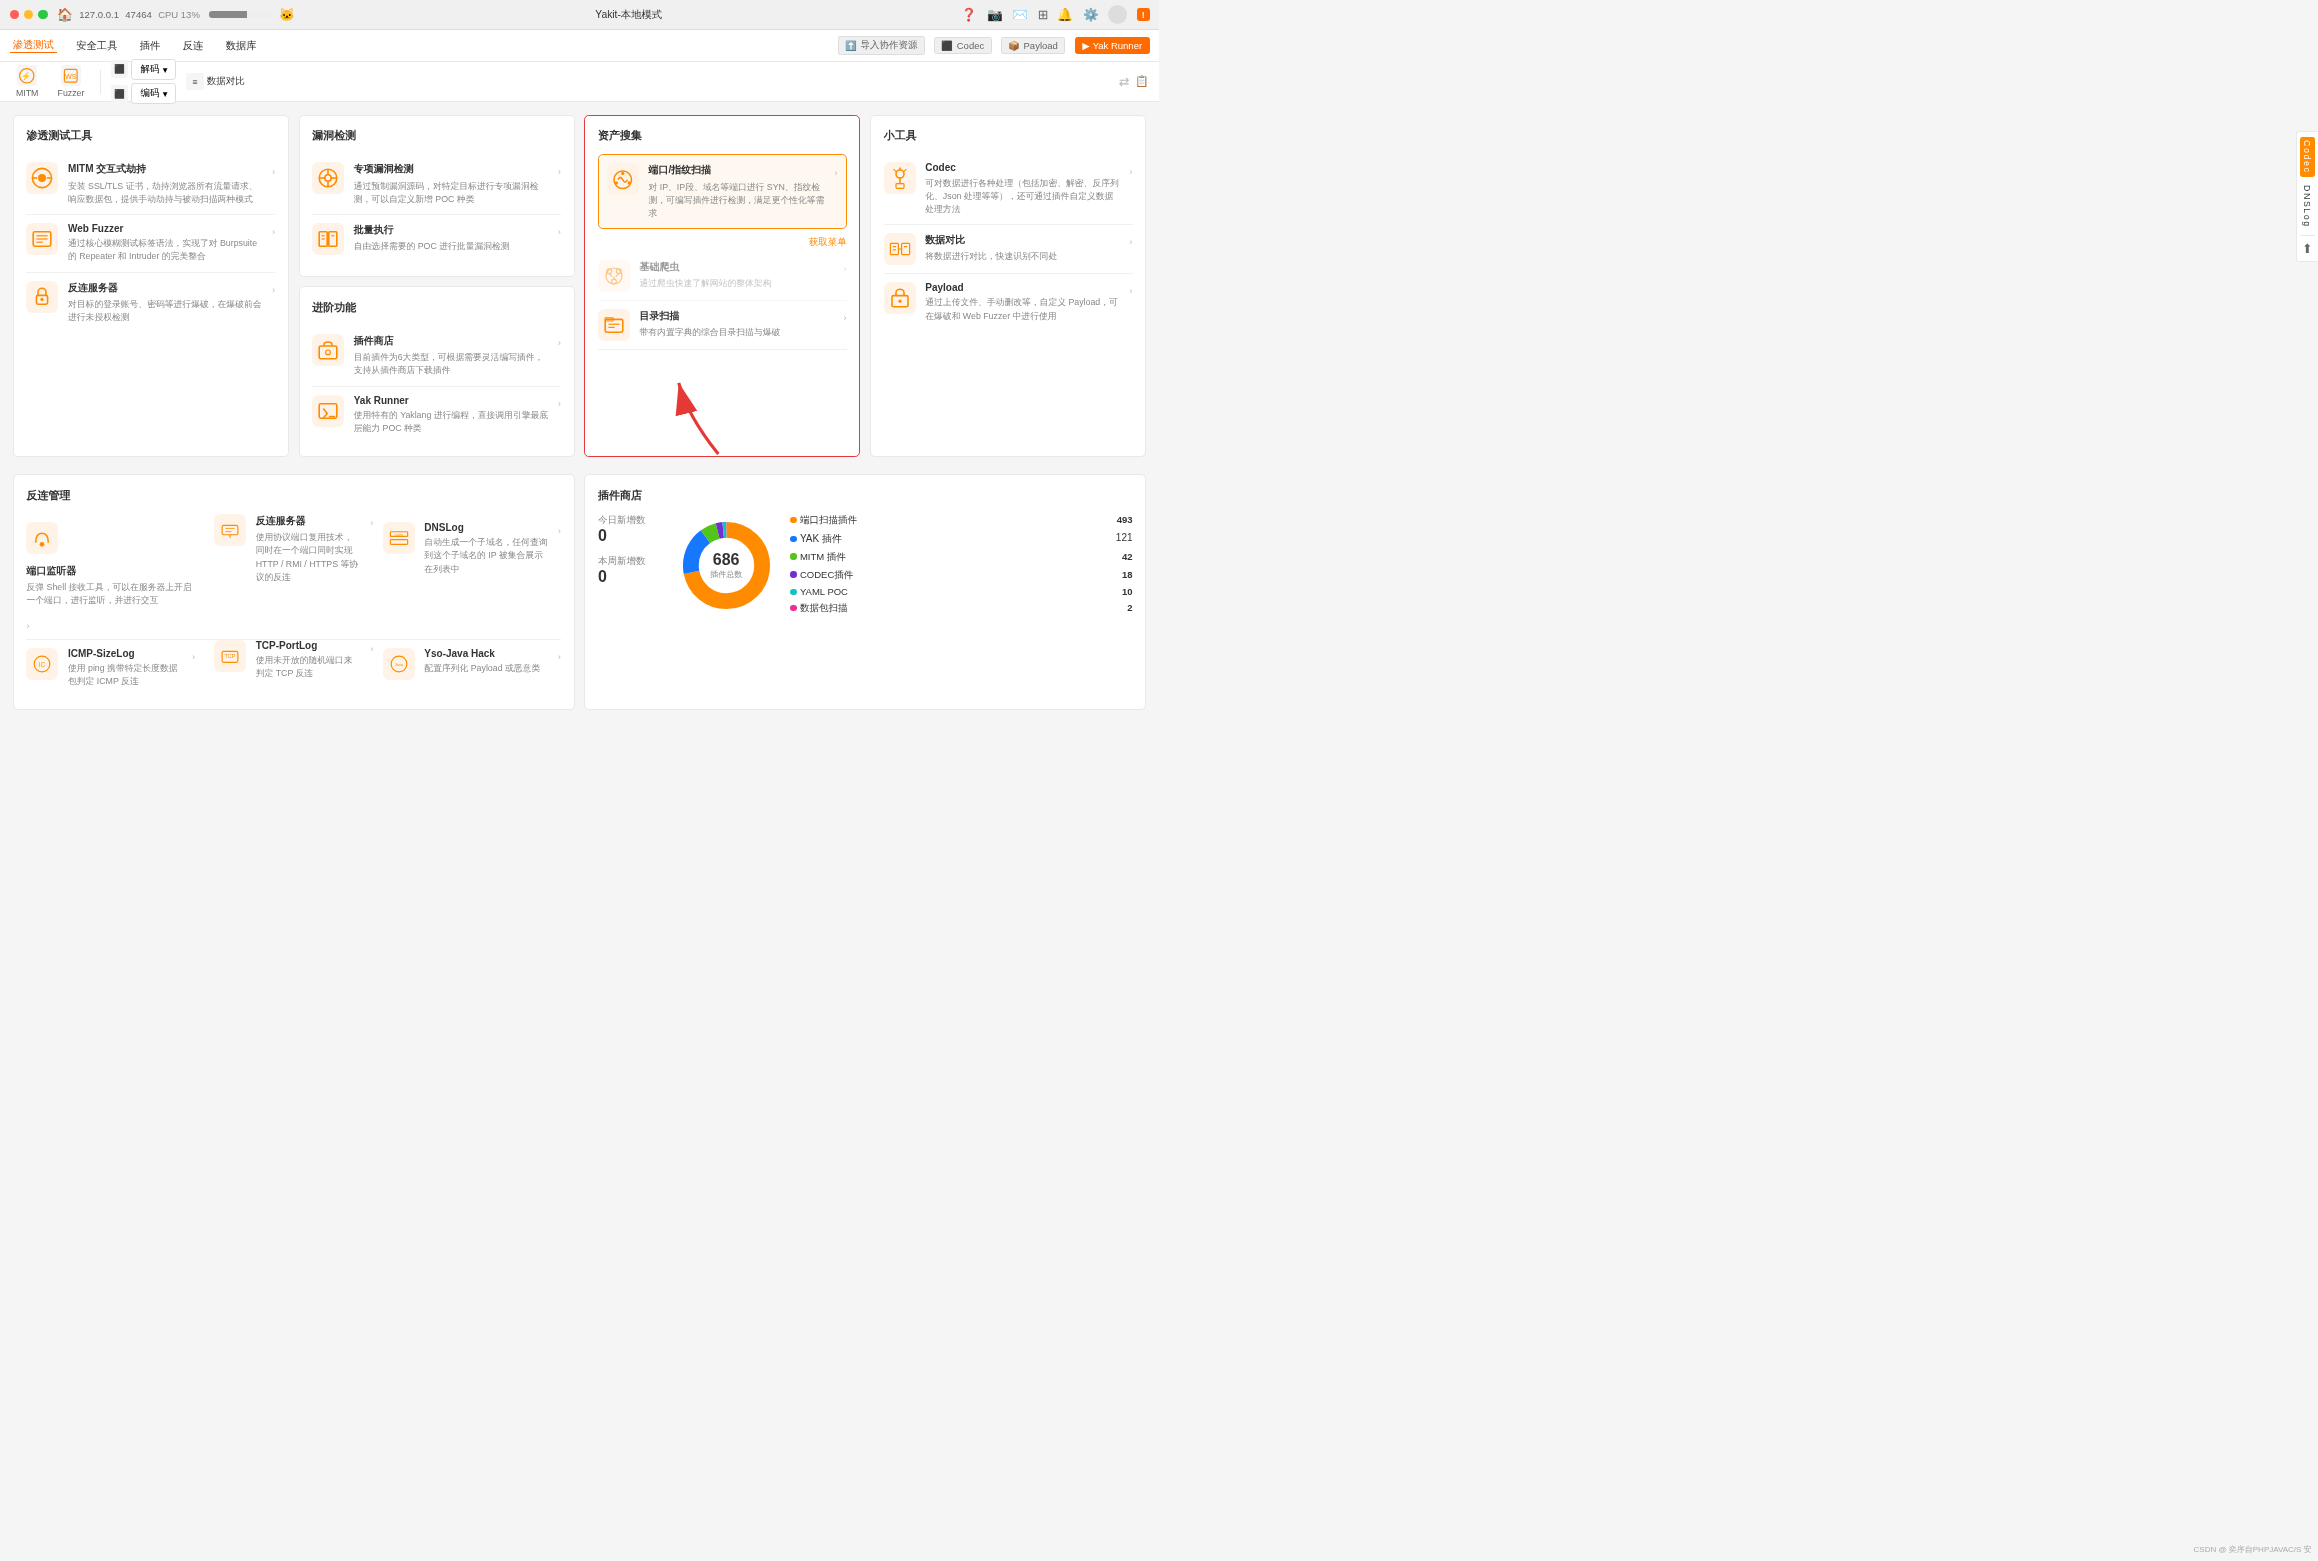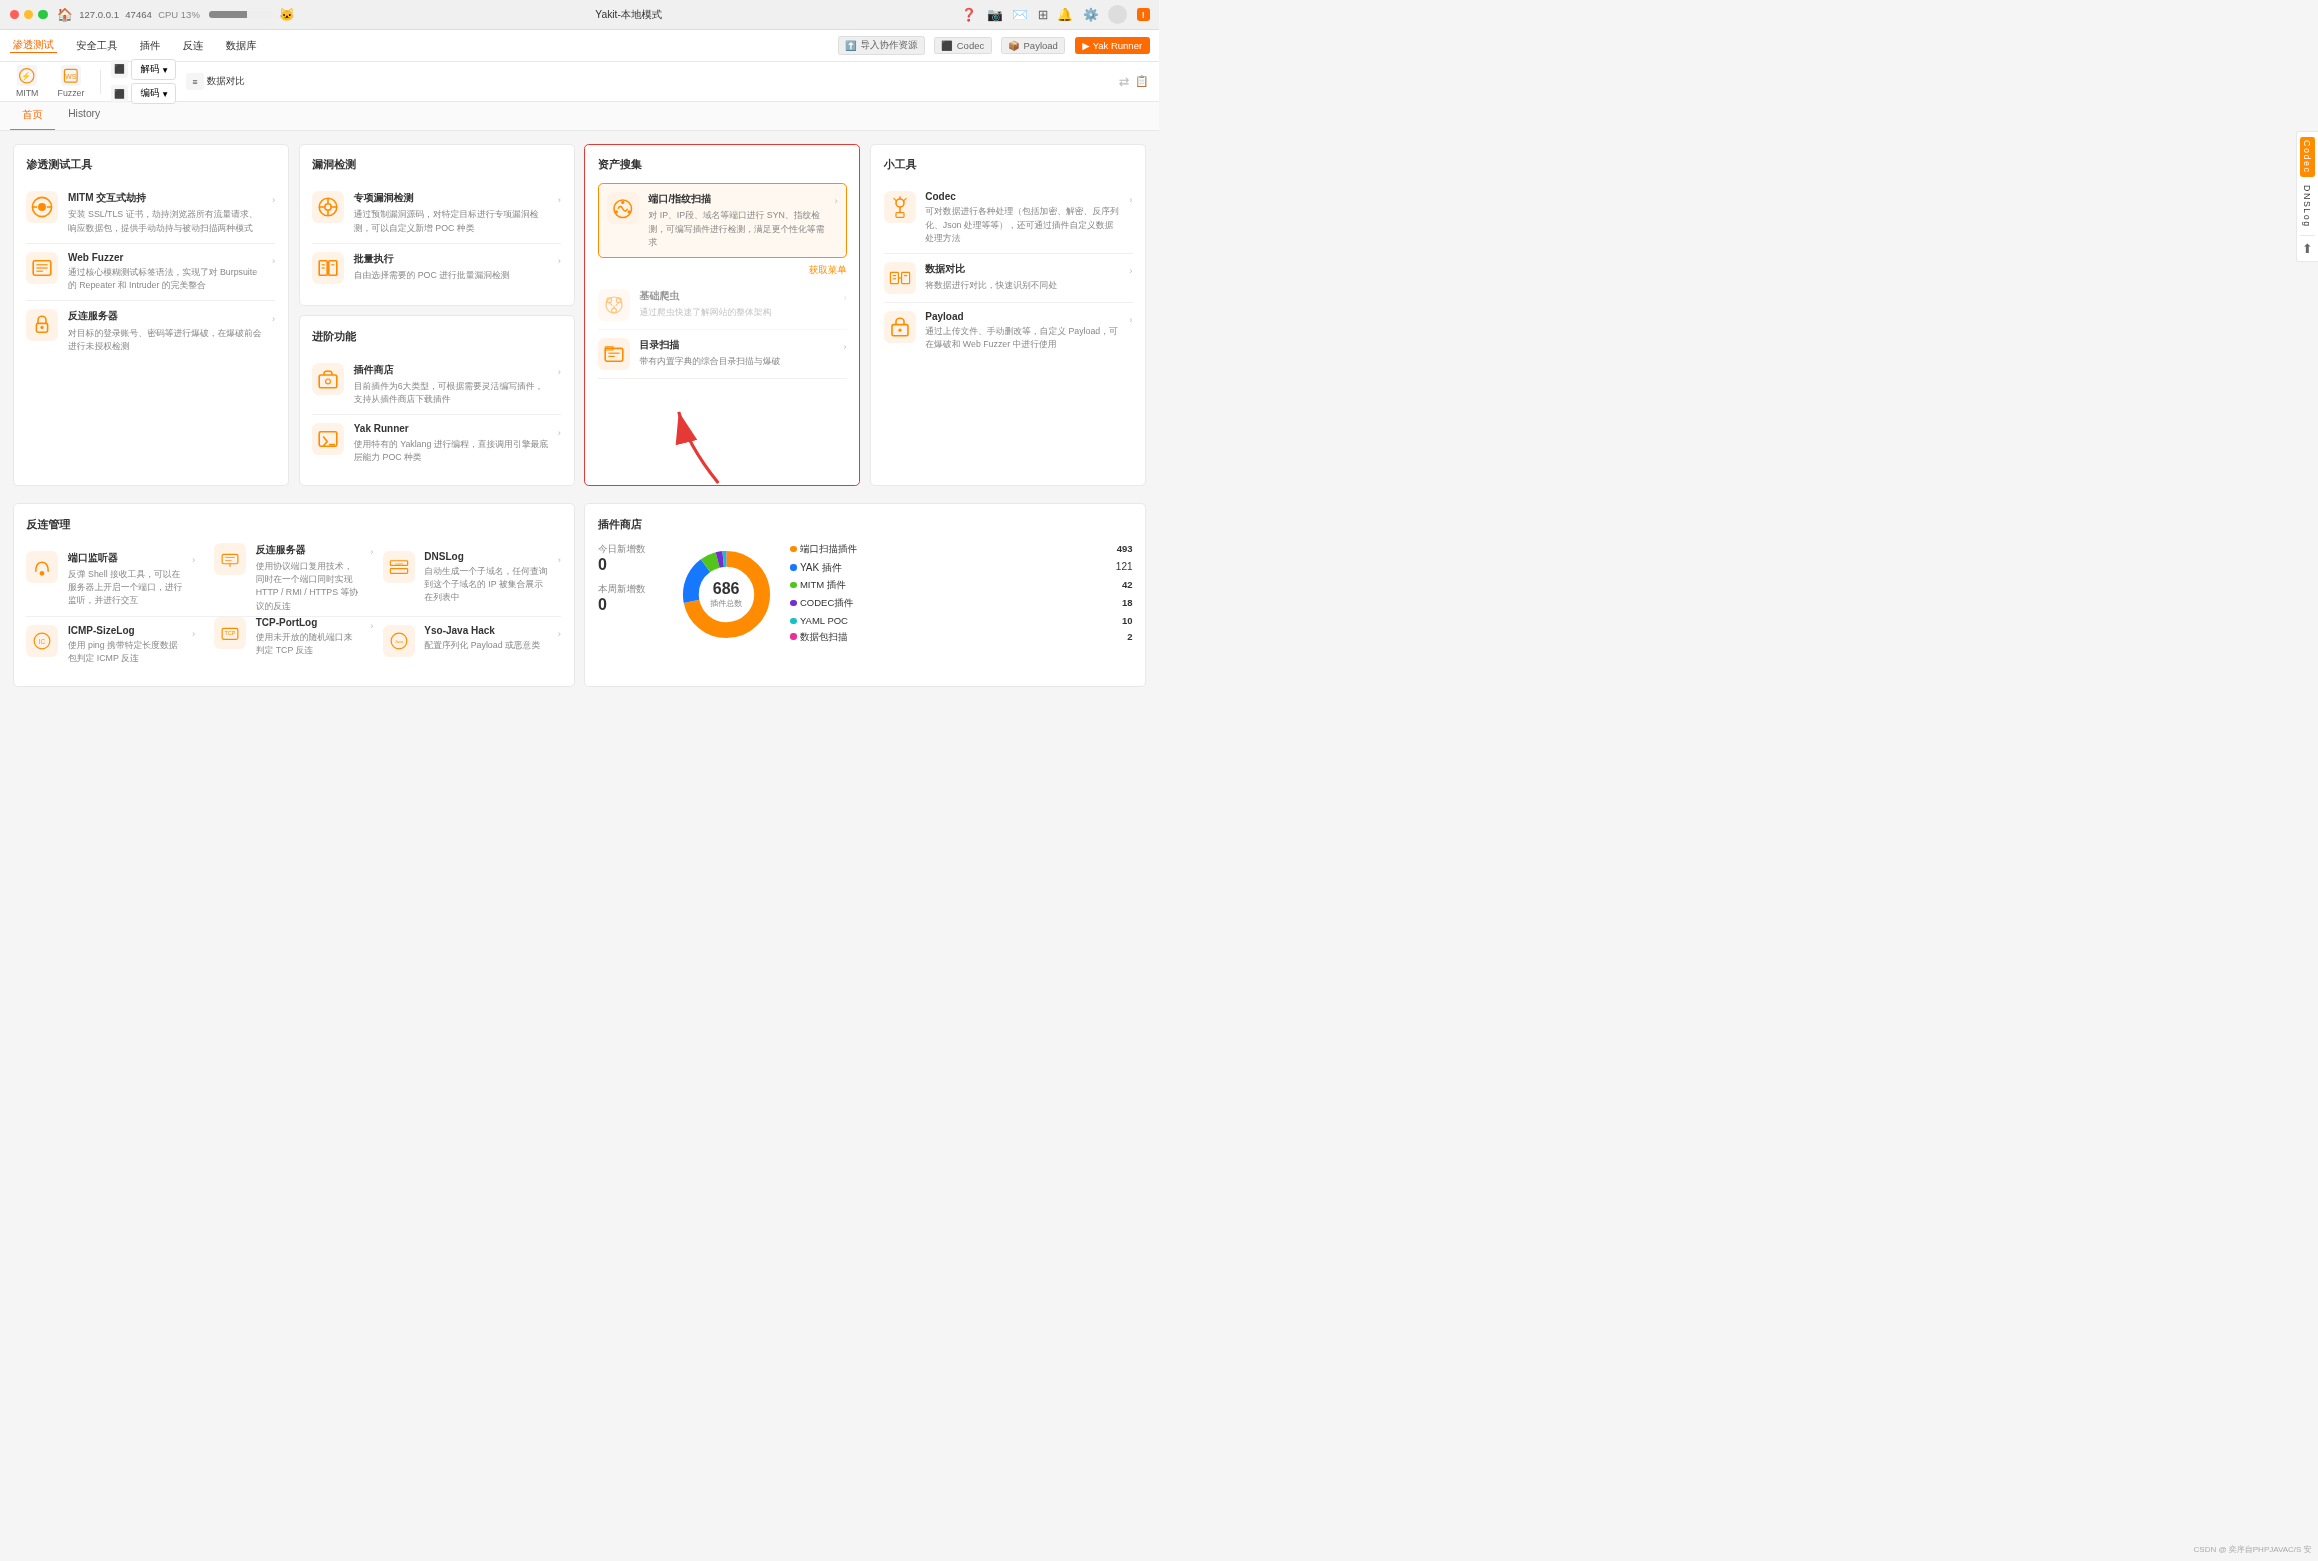--- a/index.html
+++ b/index.html
@@ -167,24 +167,20 @@
     <div style="display:flex; align-items:center; gap:3.2px; margin-left:3.2px;">
       <div style="width:17.5px; height:17.5px; background:#f5f5f5; border-radius:2.4px; display:flex; align-items:center; justify-content:center; font-size:8.8px; color:#666;">≡</div>
       <span style="font-size:9.5px;">数据对比</span>
     </div>
     <div class="toolbar-right">
       <span style="color:#bbb; font-size:12.7px;">⇄</span>
       <span style="color:#bbb; font-size:11px;">📋</span>
     </div>
   </div>
 
-  <div class="tabs">
-    <div class="tab active">首页</div>
-    <div class="tab">History</div>
-  </div>
 
   <div class="main-grid" style="display:grid; grid-template-columns: 1fr 1fr 1fr 1fr; grid-template-rows: auto auto; gap:0; padding:8px;">
 
     <div class="section" style="grid-column:1; grid-row:1/3;">
       <div class="section-title">渗透测试工具</div>
 
       <div class="card">
         <div class="card-icon orange">
           <svg width="24" height="24" viewBox="0 0 30 30">
               <circle cx="15" cy="15" r="12" fill="none" stroke="#ff8c00" stroke-width="2"></circle>
@@ -425,21 +421,21 @@
     </div>
 
   </div>
 
   <div style="display:grid; grid-template-columns: 1fr 1fr; gap:0; padding: 0 8px 8px;">
 
     <div class="section">
       <div class="section-title">反连管理</div>
       <div style="display:grid; grid-template-columns: 1fr 1fr 1fr;">
 
-        <div class="card" style="padding-right:9.5px;">
+        <div class="card" style="padding-right:9.5px;flex-direction:column;">
           <div class="card-icon orange">
             <svg width="22" height="22" viewBox="0 0 28 28">
                 <path d="M6 20 Q6 8 14 8 Q22 8 22 20" fill="none" stroke="#ff8c00" stroke-width="2"></path>
                 <circle cx="14" cy="22" r="3" fill="#ff8c00"></circle>
               </svg>
           </div>
           <div class="card-content">
             <div class="card-title">端口监听器</div>
             <div class="card-desc">反弹 Shell 接收工具，可以在服务器上开启一个端口，进行监听，并进行交互</div>
           </div>

